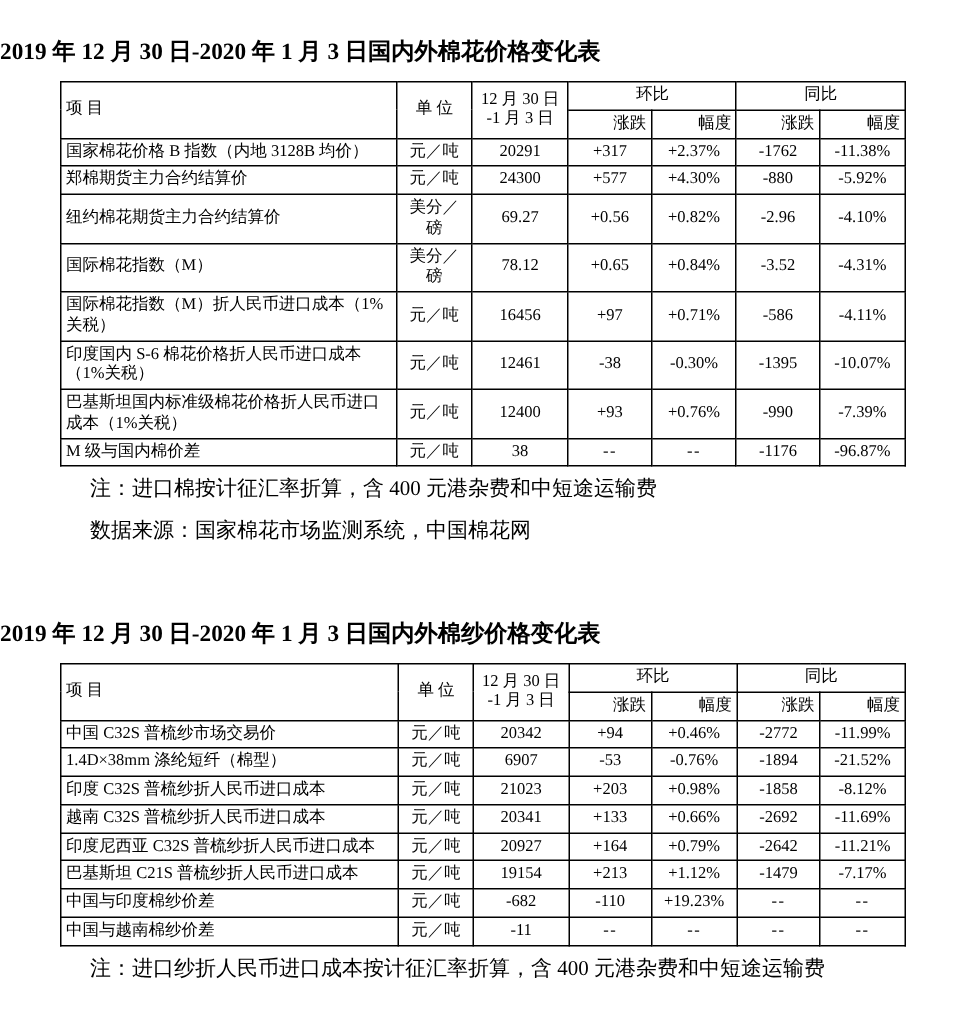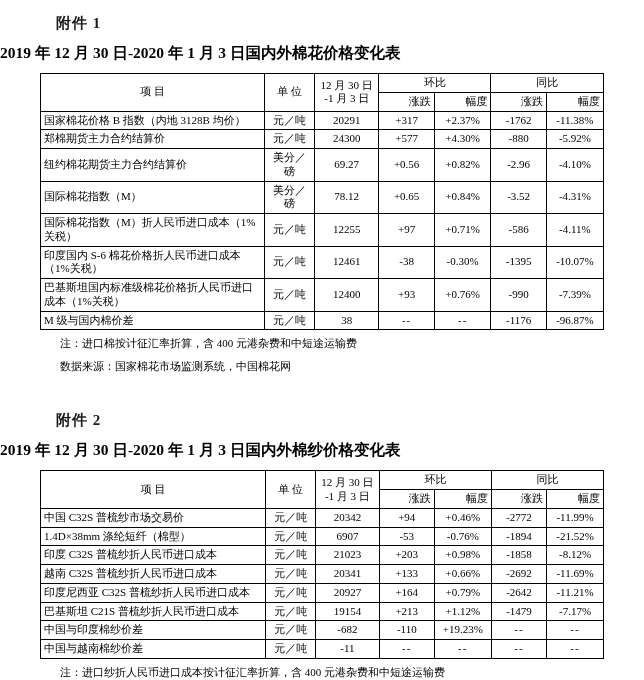--- a/index.html
+++ b/index.html
@@ -63,43 +63,42 @@
     text-align: center;
   }
   .c-price {
     width: 62px;
     text-align: center;
   }
   .c-num {
     width: 52px;
     text-align: center;
   }
-  .hdr-item { text-align: center; font-family: Liberation Serif, serif; }
+  .hdr-item { text-align: left; font-family: Liberation Serif, serif; }
   .subhdr td { text-align: right; }
   .note {
-    font-size: 11px;
+    font-size: 14px;
     margin-top: 5px;
     margin-left: 60px;
     line-height: 1.6;
     color: #000;
   }
   .sec1 { padding-top: 14px; }
   .sec2 { padding-top: 36px; }
   .tbl-wrap { width: 564px; margin: 0 auto; }
   .tbl-wrap2 { width: 564px; margin: 0 auto; }
   .two-line { line-height: 1.2; }
   .dash { letter-spacing: 1px; }
 </style>
 </head>
 <body>
 
 <div class="page">
 
   <div class="section sec1">
-    <div class="attach-label">附件 1</div>
     <div class="doc-title">2019 年 12 月 30 日-2020 年 1 月 3 日国内外棉花价格变化表</div>
     <div class="tbl-wrap">
       <table class="pricetable">
         <tbody>
           <tr>
             <td class="c-item hdr-item" rowspan="2">项  目</td>
             <td class="c-unit" rowspan="2">单  位</td>
             <td class="c-price two-line" rowspan="2">12 月 30 日<br>-1 月 3 日</td>
             <td class="c-num" colspan="2">环比</td>
             <td class="c-num" colspan="2">同比</td>
@@ -143,21 +142,21 @@
             <td class="c-unit">美分／磅</td>
             <td class="c-price">78.12</td>
             <td class="c-num">+0.65</td>
             <td class="c-num">+0.84%</td>
             <td class="c-num">-3.52</td>
             <td class="c-num">-4.31%</td>
           </tr>
           <tr>
             <td class="c-item">国际棉花指数（M）折人民币进口成本（1%关税）</td>
             <td class="c-unit">元／吨</td>
-            <td class="c-price">12255</td>
+            <td class="c-price">16456</td>
             <td class="c-num">+97</td>
             <td class="c-num">+0.71%</td>
             <td class="c-num">-586</td>
             <td class="c-num">-4.11%</td>
           </tr>
           <tr>
             <td class="c-item">印度国内 S-6 棉花价格折人民币进口成本（1%关税）</td>
             <td class="c-unit">元／吨</td>
             <td class="c-price">12461</td>
             <td class="c-num">-38</td>
@@ -184,21 +183,20 @@
             <td class="c-num">-96.87%</td>
           </tr>
         </tbody>
       </table>
     </div>
     <div class="note">注：进口棉按计征汇率折算，含 400 元港杂费和中短途运输费</div>
     <div class="note">数据来源：国家棉花市场监测系统，中国棉花网</div>
   </div>
 
   <div class="section sec2">
-    <div class="attach-label">附件 2</div>
     <div class="doc-title">2019 年 12 月 30 日-2020 年 1 月 3 日国内外棉纱价格变化表</div>
     <div class="tbl-wrap2">
       <table class="pricetable">
         <tbody>
           <tr>
             <td class="c-item hdr-item" rowspan="2">项  目</td>
             <td class="c-unit" rowspan="2">单  位</td>
             <td class="c-price two-line" rowspan="2">12 月 30 日<br>-1 月 3 日</td>
             <td class="c-num" colspan="2">环比</td>
             <td class="c-num" colspan="2">同比</td>

